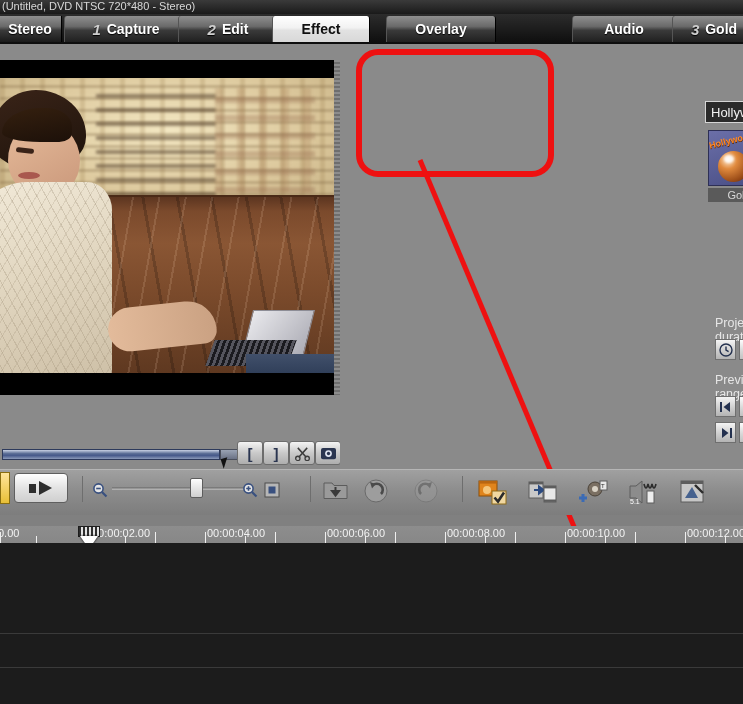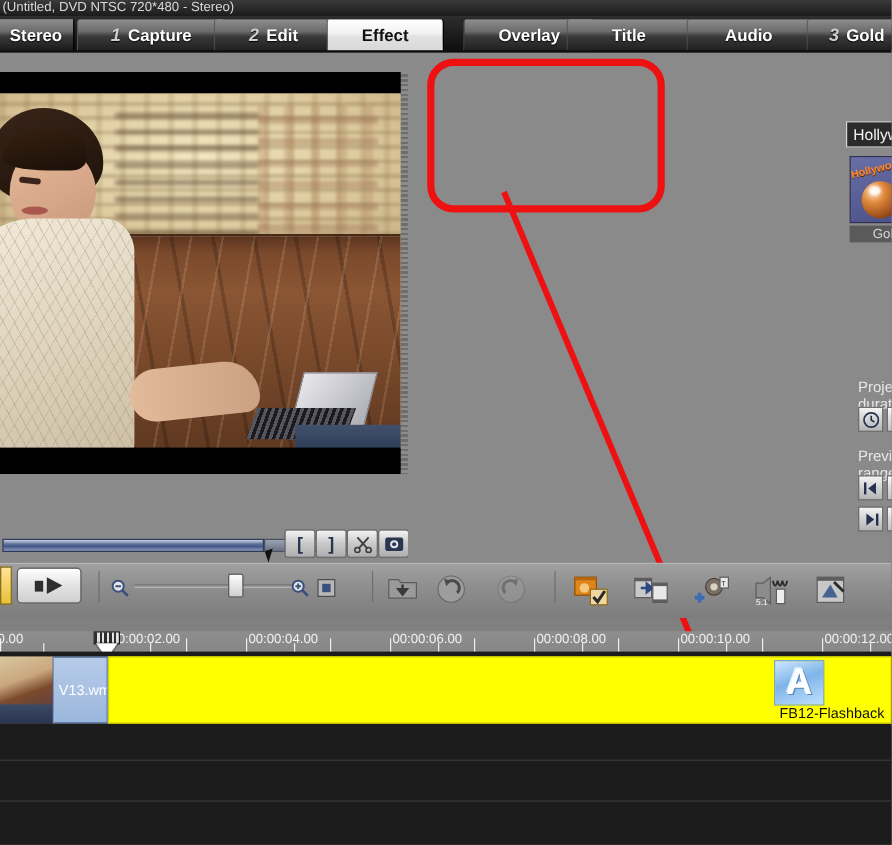--- a/index.html
+++ b/index.html
@@ -420,23 +420,20 @@
     </div>
     <div class="tab" style="left:178px;width:100px;">
       <span class="num">2</span>
       <span>Edit</span>
     </div>
     <div class="tab active" style="left:272px;width:98px;">
       <span>Effect</span>
     </div>
     <div class="tab" style="left:366px;width:110px;margin-left:20px;">
       <span>Overlay</span>
-    </div>
-    <div class="tab" style="left:472px;width:104px;">
-      <span>Title</span>
     </div>
     <div class="tab" style="left:572px;width:104px;">
       <span>Audio</span>
     </div>
     <div class="tab" style="left:672px;width:84px;">
       <span class="num">3</span>
       <span>Gold</span>
     </div>
   </div>
 
@@ -741,31 +738,19 @@
     <div class="rtick" style="left:725px;top:10px;width:1px; height:8px;"></div>
 
     <div class="playhead">
       <div class="body"></div>
       <div class="tri"></div>
     </div>
   </div>
   <div class="playhead-line"></div>
 
   <div class="tracks">
-    <div class="track-video">
-      <div class="clip-thumb"></div>
-      <div class="clip-blue">
-        <span>V13.wm</span>
-      </div>
-      <div class="clip-yellow">
-        <div class="fx-thumb">
-          <span>A</span>
-        </div>
-        <div class="fx-label">FB12-Flashback</div>
-      </div>
-    </div>
     <div class="track-rest">
       <div class="track-line" style="top:28px;"></div>
       <div class="track-line" style="top:62px;"></div>
     </div>
   </div>
 
 </div>
 
 </body></html>

